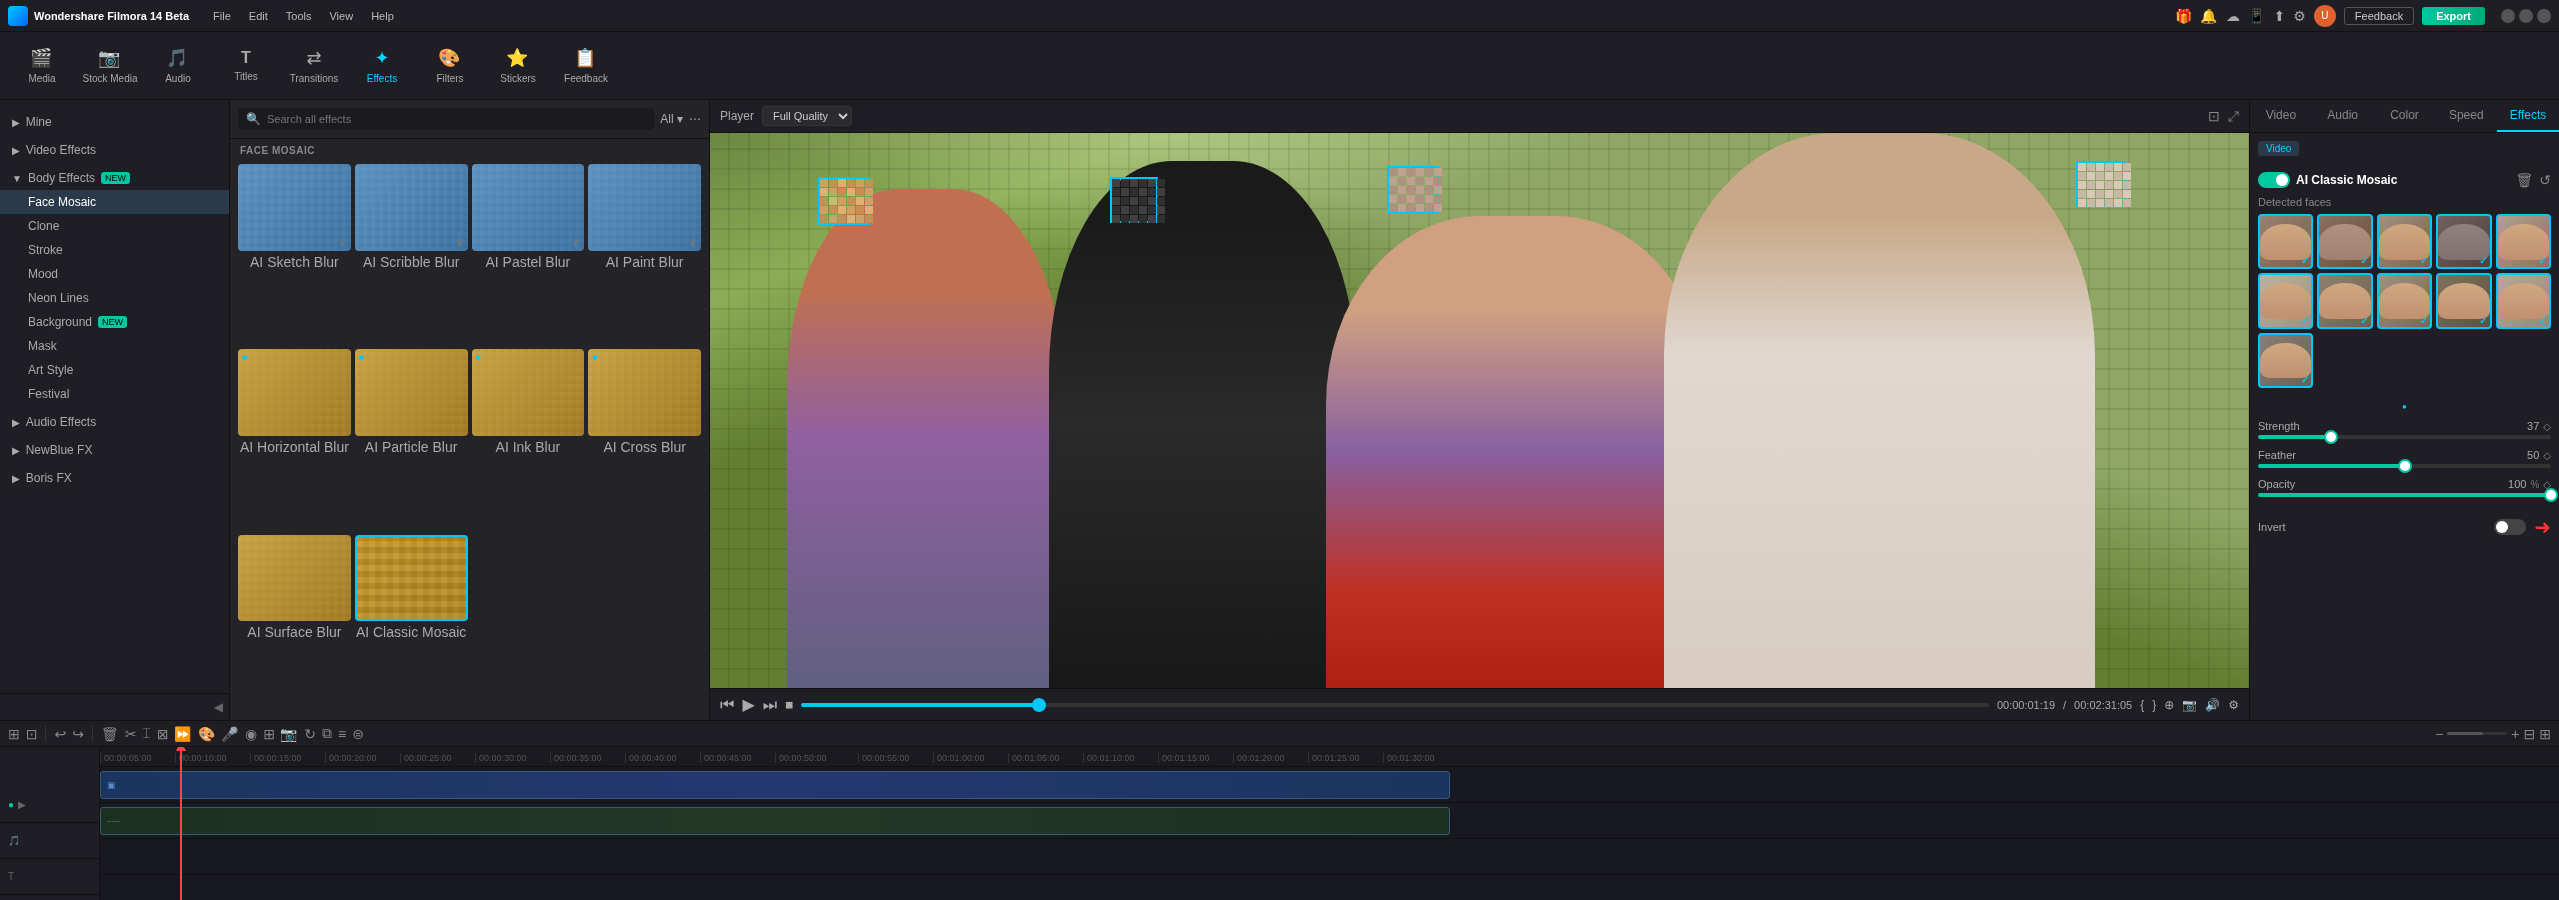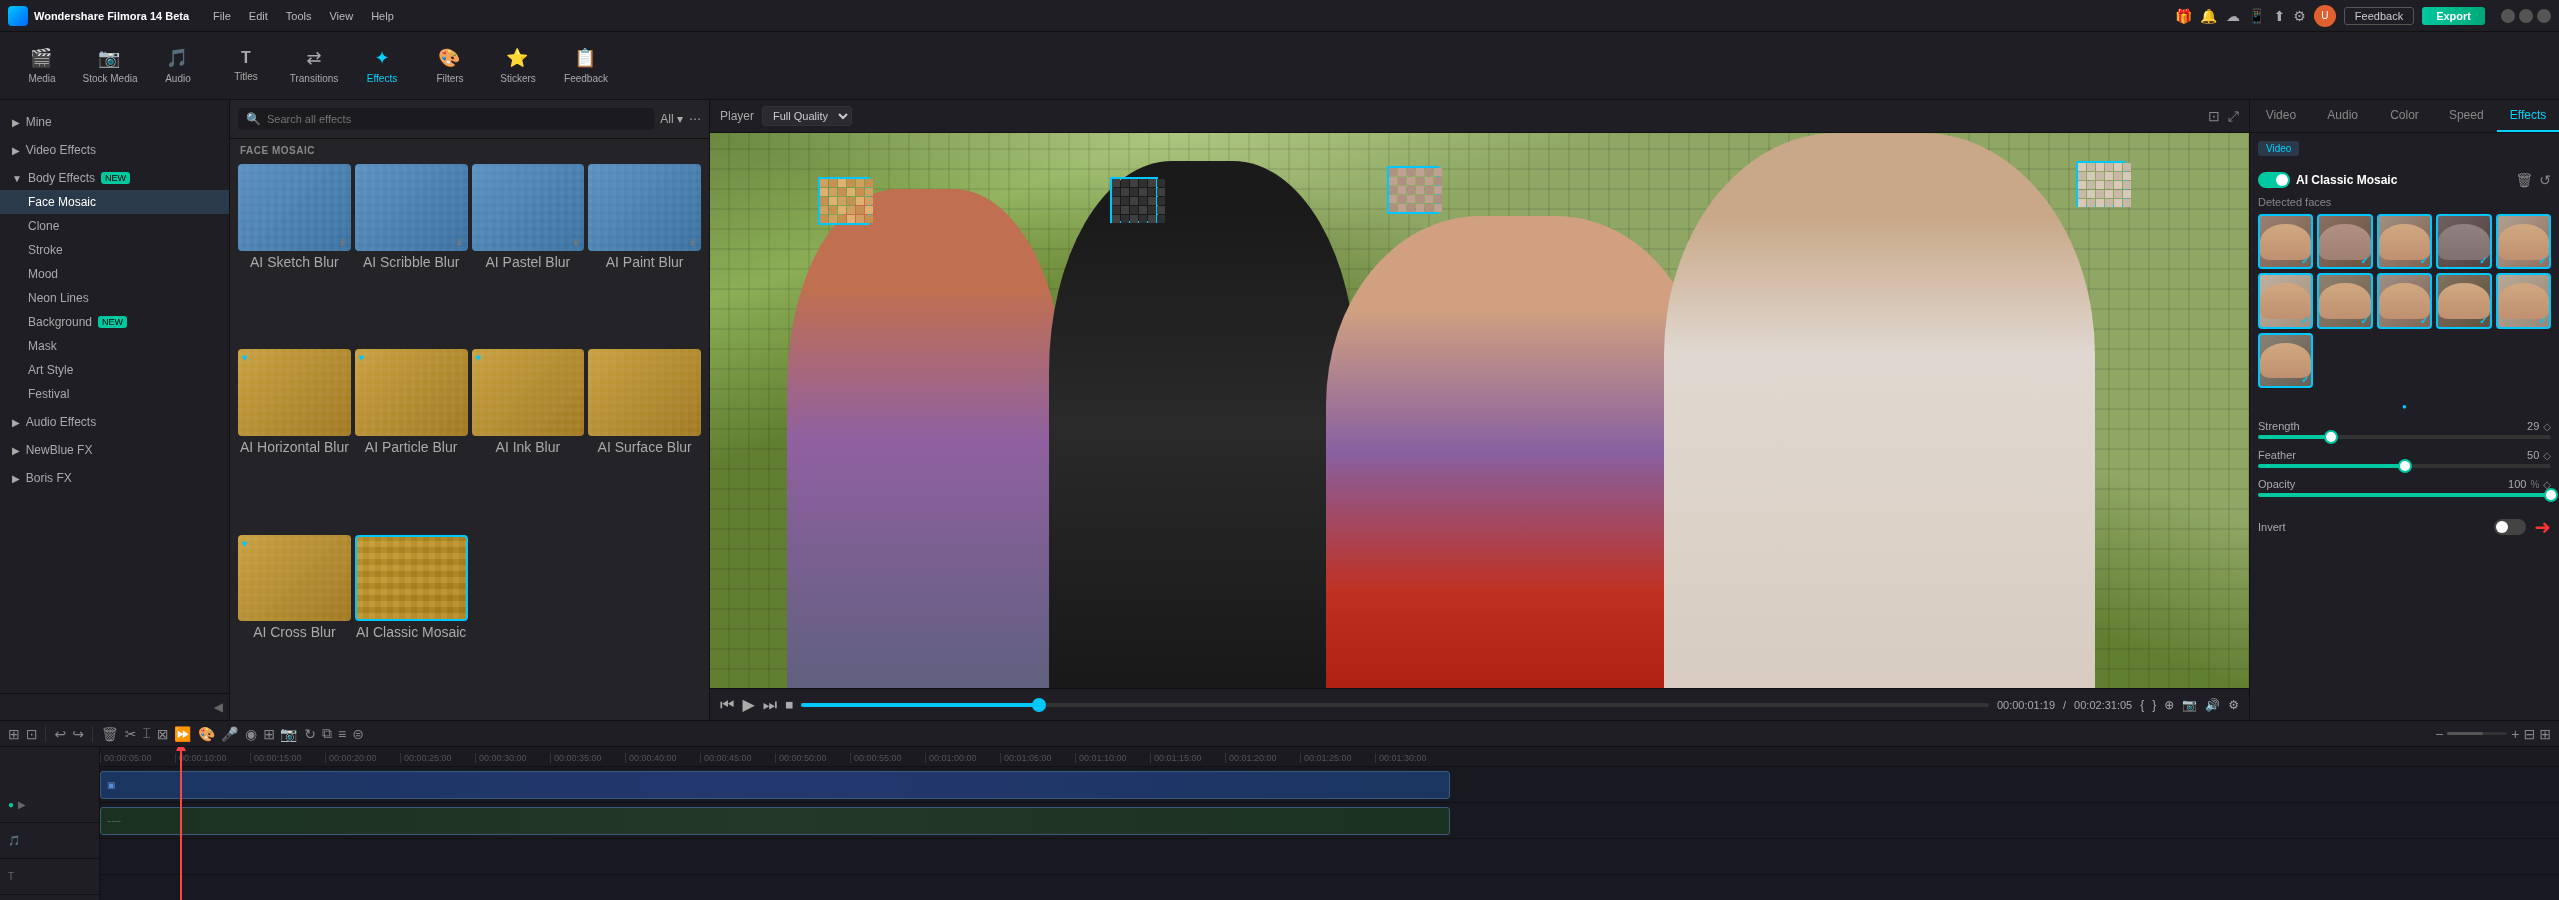--- a/index.html
+++ b/index.html
@@ -999,31 +999,31 @@
       <div class="effect-item">
         <div class="effect-thumb" style="background:linear-gradient(135deg,#c8a040,#a07820);">
           <span style="position:absolute;top:3px;left:4px;color:#00c8ff;font-size:10px;">♥</span>
           <div class="effect-thumb-blur-overlay"></div>
         </div>
         <span class="effect-name">AI Ink Blur</span>
       </div>
 
       <div class="effect-item">
         <div class="effect-thumb" style="background:linear-gradient(135deg,#c8a040,#a07820);">
+          <span style="position:absolute;top:3px;left:4px;color:#00c8ff;font-size:10px;">♥</span>
           <div class="effect-thumb-blur-overlay"></div>
         </div>
-        <span class="effect-name">AI Surface Blur</span>
+        <span class="effect-name">AI Cross Blur</span>
       </div>
 
       <div class="effect-item">
         <div class="effect-thumb" style="background:linear-gradient(135deg,#c8a040,#a07820);">
-          <span style="position:absolute;top:3px;left:4px;color:#00c8ff;font-size:10px;">♥</span>
           <div class="effect-thumb-blur-overlay"></div>
         </div>
-        <span class="effect-name">AI Cross Blur</span>
+        <span class="effect-name">AI Surface Blur</span>
       </div>
 
       <div class="effect-item">
         <div class="effect-thumb selected-thumb" style="background:linear-gradient(135deg,#c8a040,#a07820);">
           <div style="position:absolute;inset:0;background-image:repeating-linear-gradient(0deg,rgba(200,160,60,0.4) 0px,rgba(200,160,60,0.4) 6px,rgba(160,120,20,0.4) 6px,rgba(160,120,20,0.4) 12px),repeating-linear-gradient(90deg,rgba(200,160,60,0.4) 0px,rgba(200,160,60,0.4) 6px,rgba(160,120,20,0.4) 6px,rgba(160,120,20,0.4) 12px);"></div>
         </div>
         <span class="effect-name">AI Classic Mosaic</span>
       </div>
 
     </div>
@@ -1276,21 +1276,21 @@
       </div>
 
       <div style="text-align:center;margin-bottom:8px;">
         <span style="color:#00c8ff;font-size:8px;">●</span>
       </div>
 
       <div class="slider-row">
         <div class="slider-label-row">
           <span class="slider-label">Strength</span>
           <div style="display:flex;align-items:center;gap:4px;">
-            <span class="slider-value">29</span>
+            <span class="slider-value">37</span>
             <span class="slider-diamond">◇</span>
           </div>
         </div>
         <div class="slider-track">
           <div class="slider-fill" style="width:25%;"></div>
           <div class="slider-thumb-dot" style="left:calc(25% - 7px);"></div>
         </div>
       </div>
 
       <div class="slider-row">
@@ -1387,21 +1387,21 @@
         <div class="ruler-tick" style="width:75px;">00:00:05:00</div>
         <div class="ruler-tick" style="width:75px;">00:00:10:00</div>
         <div class="ruler-tick" style="width:75px;">00:00:15:00</div>
         <div class="ruler-tick" style="width:75px;">00:00:20:00</div>
         <div class="ruler-tick" style="width:75px;">00:00:25:00</div>
         <div class="ruler-tick" style="width:75px;">00:00:30:00</div>
         <div class="ruler-tick" style="width:75px;">00:00:35:00</div>
         <div class="ruler-tick" style="width:75px;">00:00:40:00</div>
         <div class="ruler-tick" style="width:75px;">00:00:45:00</div>
         <div class="ruler-tick" style="width:75px;">00:00:50:00</div>
-        <div class="ruler-tick" style="width:75px;">00:00:55:00</div>
+        <div class="ruler-tick" style="width:75px;margin-left:8px;">00:00:55:00</div>
         <div class="ruler-tick" style="width:75px;">00:01:00:00</div>
         <div class="ruler-tick" style="width:75px;">00:01:05:00</div>
         <div class="ruler-tick" style="width:75px;">00:01:10:00</div>
         <div class="ruler-tick" style="width:75px;">00:01:15:00</div>
         <div class="ruler-tick" style="width:75px;">00:01:20:00</div>
         <div class="ruler-tick" style="width:75px;">00:01:25:00</div>
         <div class="ruler-tick" style="width:75px;">00:01:30:00</div>
       </div>
 
       <div class="playhead" style="left:80px;"></div>

